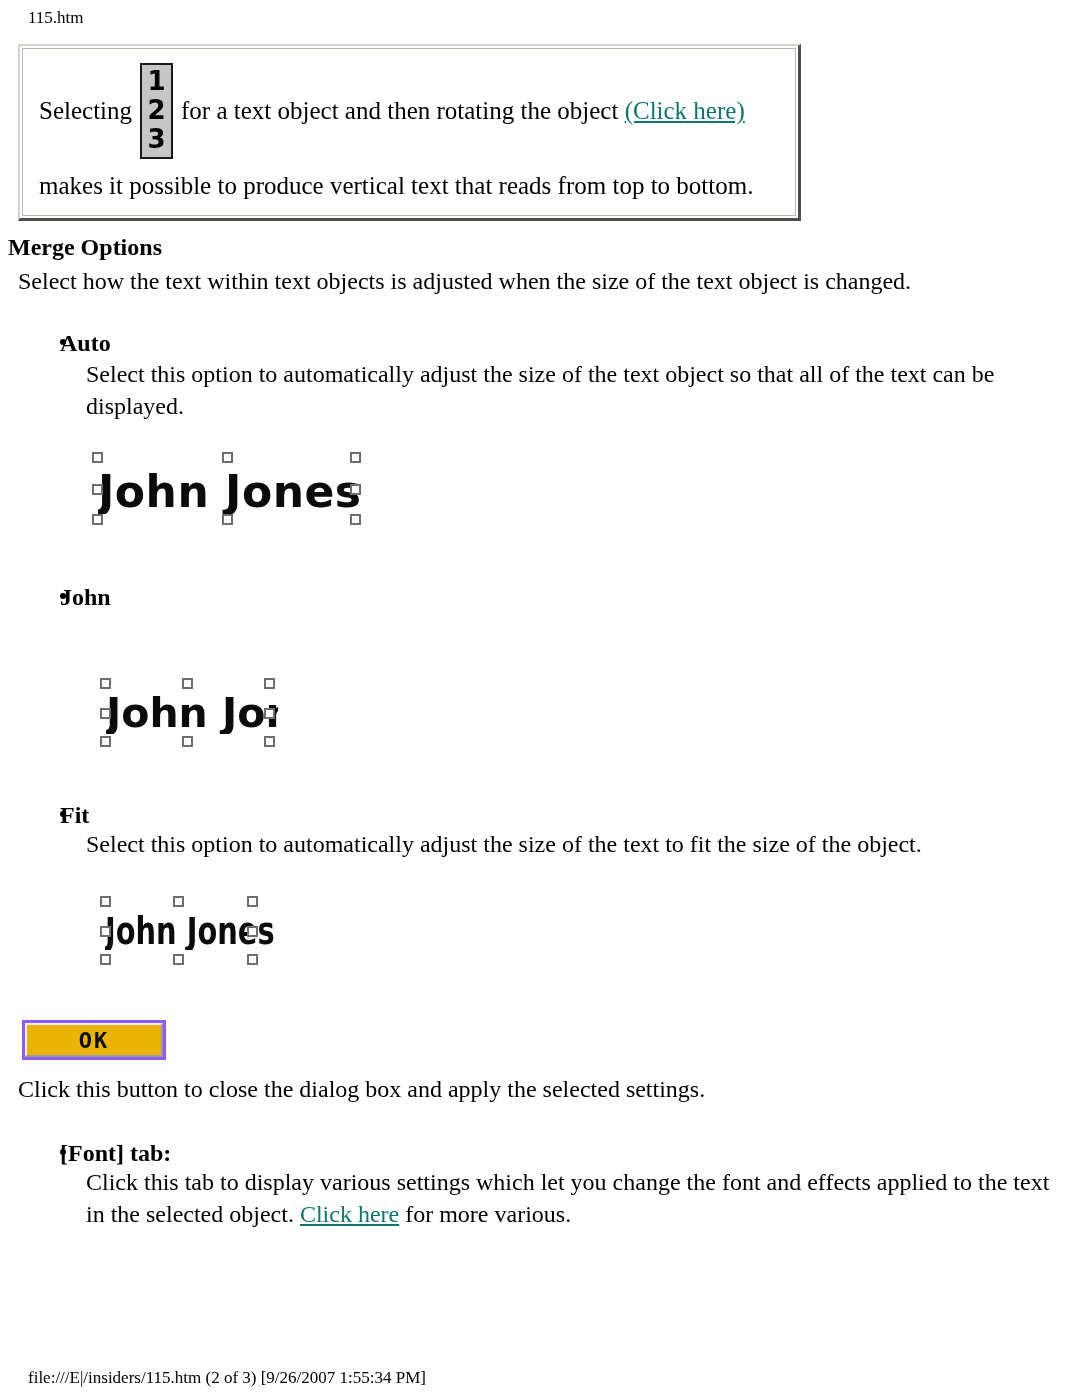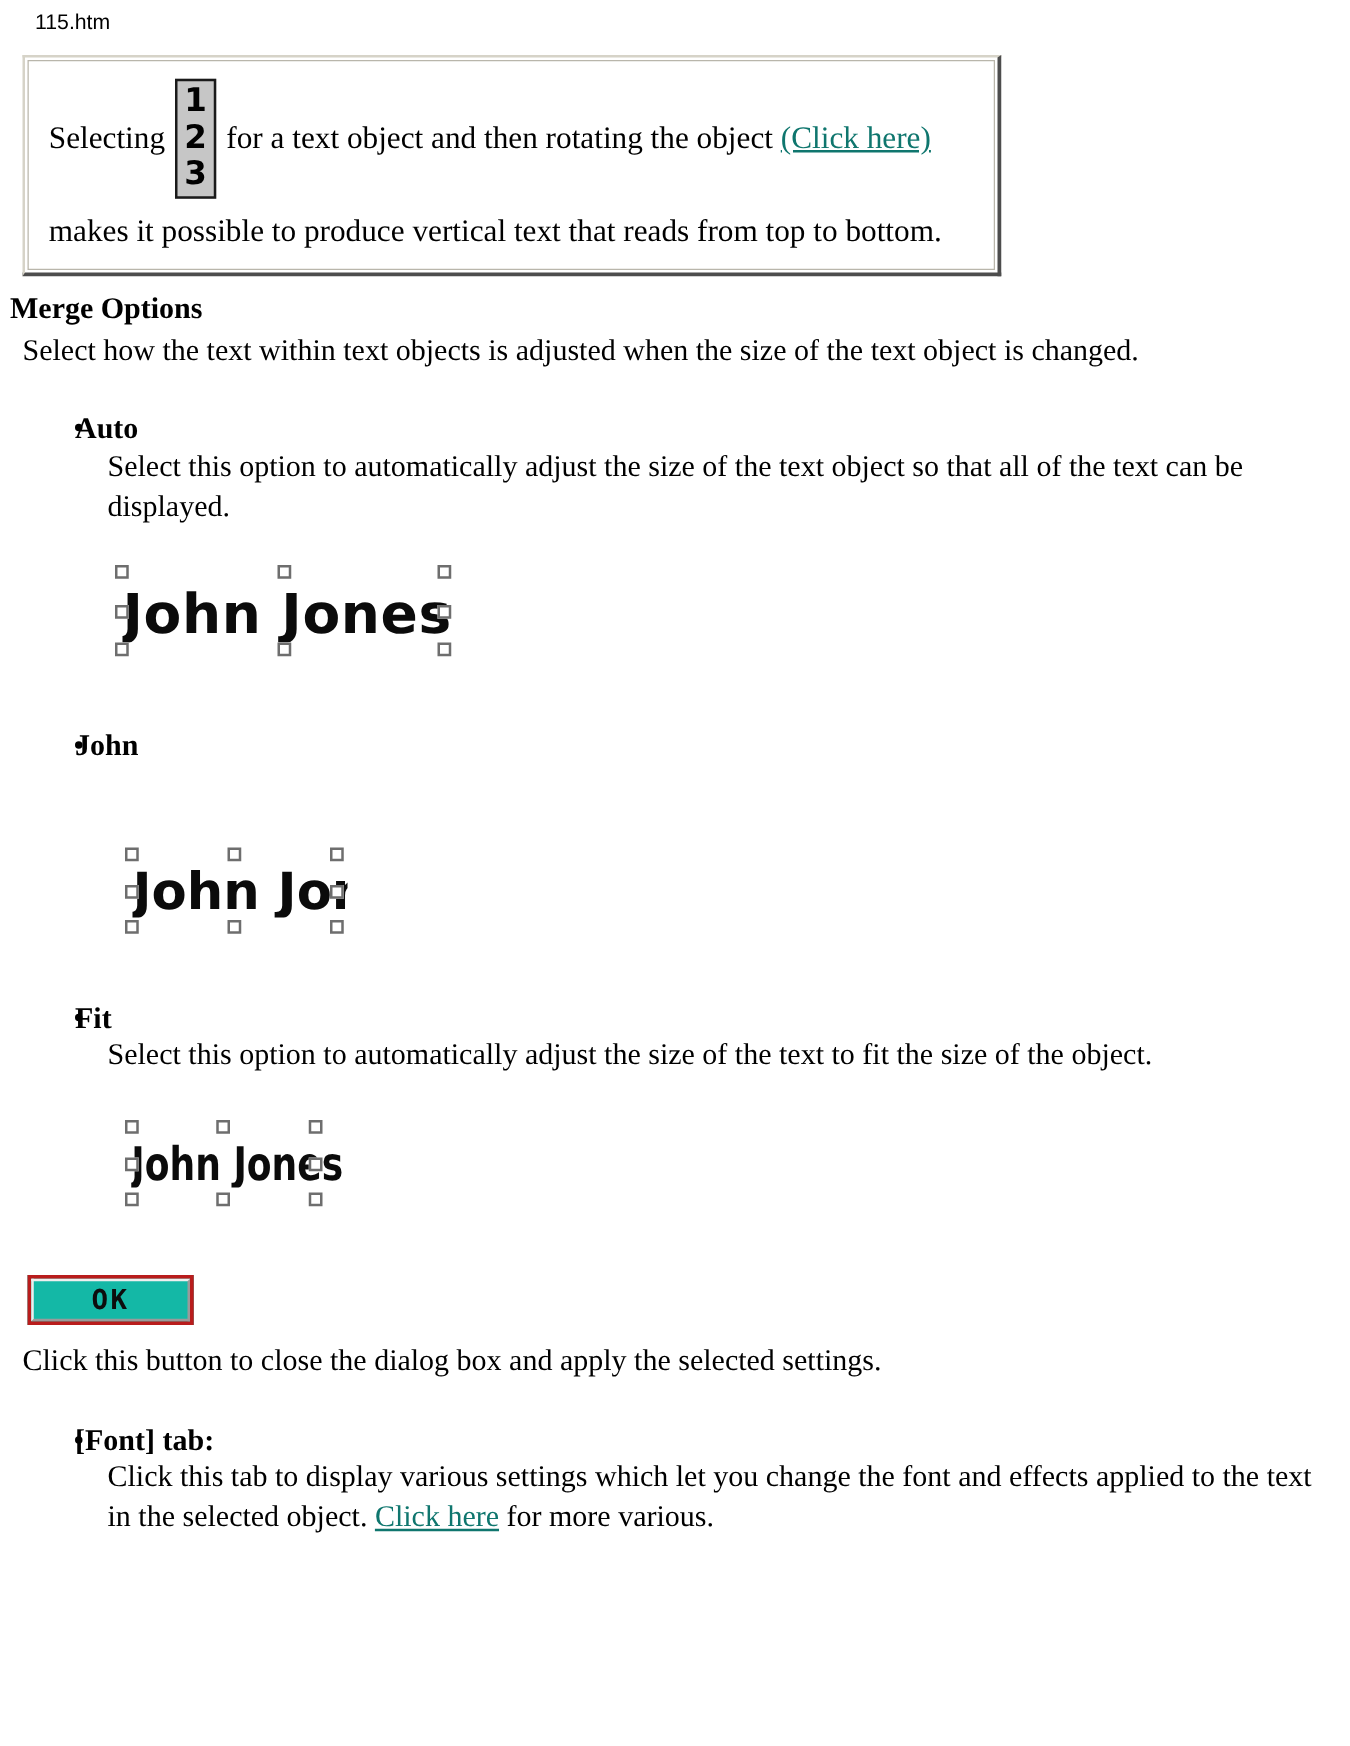--- a/index.html
+++ b/index.html
@@ -24,21 +24,21 @@
     box-sizing: border-box;
   }
 
   
   .page-head {
     position: absolute;
     left: 28px;
     top: 8px;
     font-size: 17px;
     line-height: 20px;
-    font-family: Liberation Sans, sans-serif;
+    font-family: Liberation Serif, serif;
     color: #000;
   }
 
   
   .callout {
     position: absolute;
     left: 18px;
     top: 44px;
     width: 783px;
     min-height: 145px;
@@ -186,25 +186,25 @@
     line-height: 37px;
     transform: scaleX(0.78);
     transform-origin: left center;
   }
 
   
   .okbtn {
     position: absolute;
     left: 22px;
     top: 1020px;
-    width: 133px;
+    width: 144px;
     height: 40px;
     box-sizing: border-box;
-    background: #14b8a6;
-    border: 3px solid #b91c1c;
+    background: #eab308;
+    border: 3px solid #8b5cf6;
     padding: 0;
   }
   .okbtn .face {
     width: 100%;
     height: 100%;
     box-sizing: border-box;
     border-top: 2px solid #efefef;
     border-left: 2px solid #efefef;
     border-right: 2px solid #9a9a9a;
     border-bottom: 2px solid #9a9a9a;
@@ -318,14 +318,15 @@
     <span class="dot"></span>
     <span class="blabel">[Font] tab:</span>
   </div>
 
   <div class="para indent" style="top:1166px; width:970px;">
     <span>Click this tab to display various settings which let you change the font and effects applied to the text in the selected object.</span>
     <a class="link" href="#">Click here</a>
     <span>for more various.</span>
   </div>
 
+  <div class="footer">file:///E|/insiders/115.htm (2 of 3) [9/26/2007 1:55:34 PM]</div>
 
 </div>
 
 </body></html>

